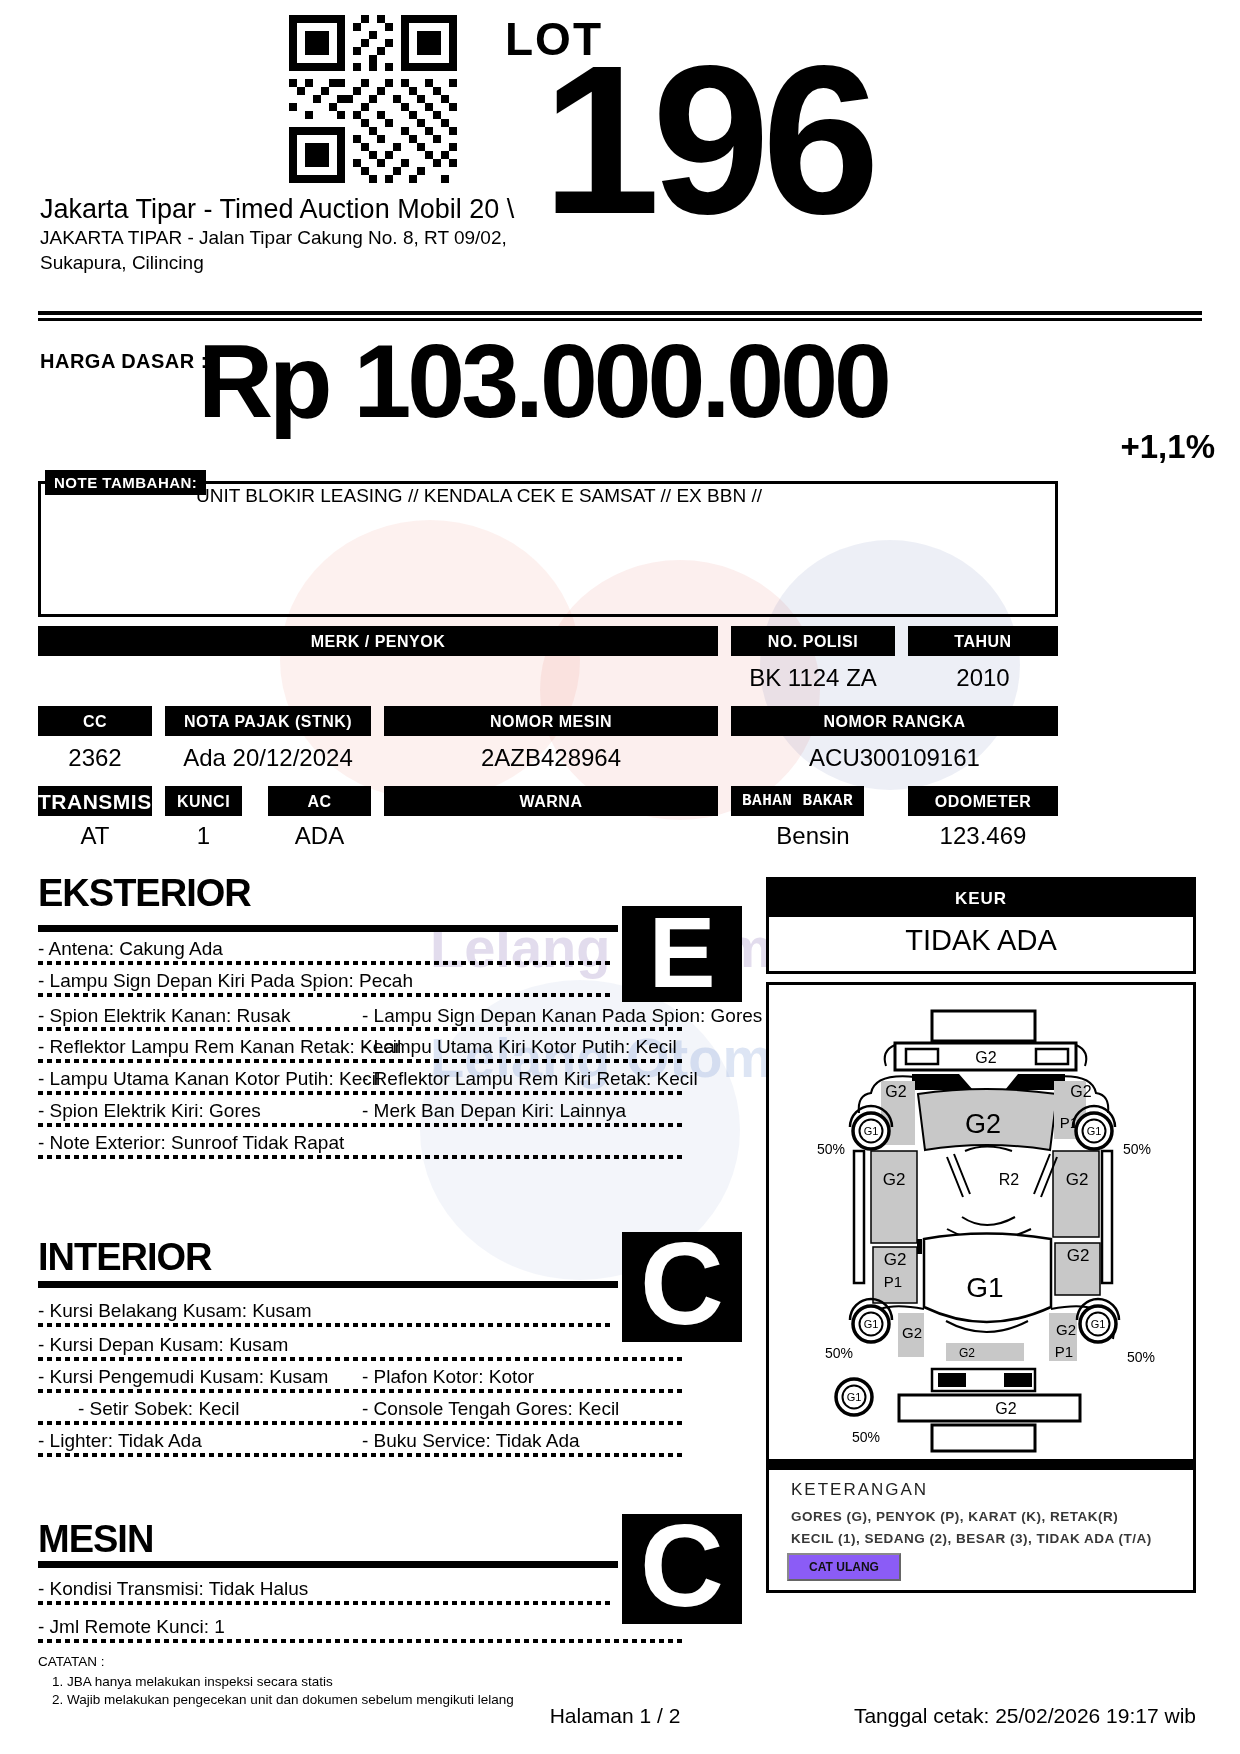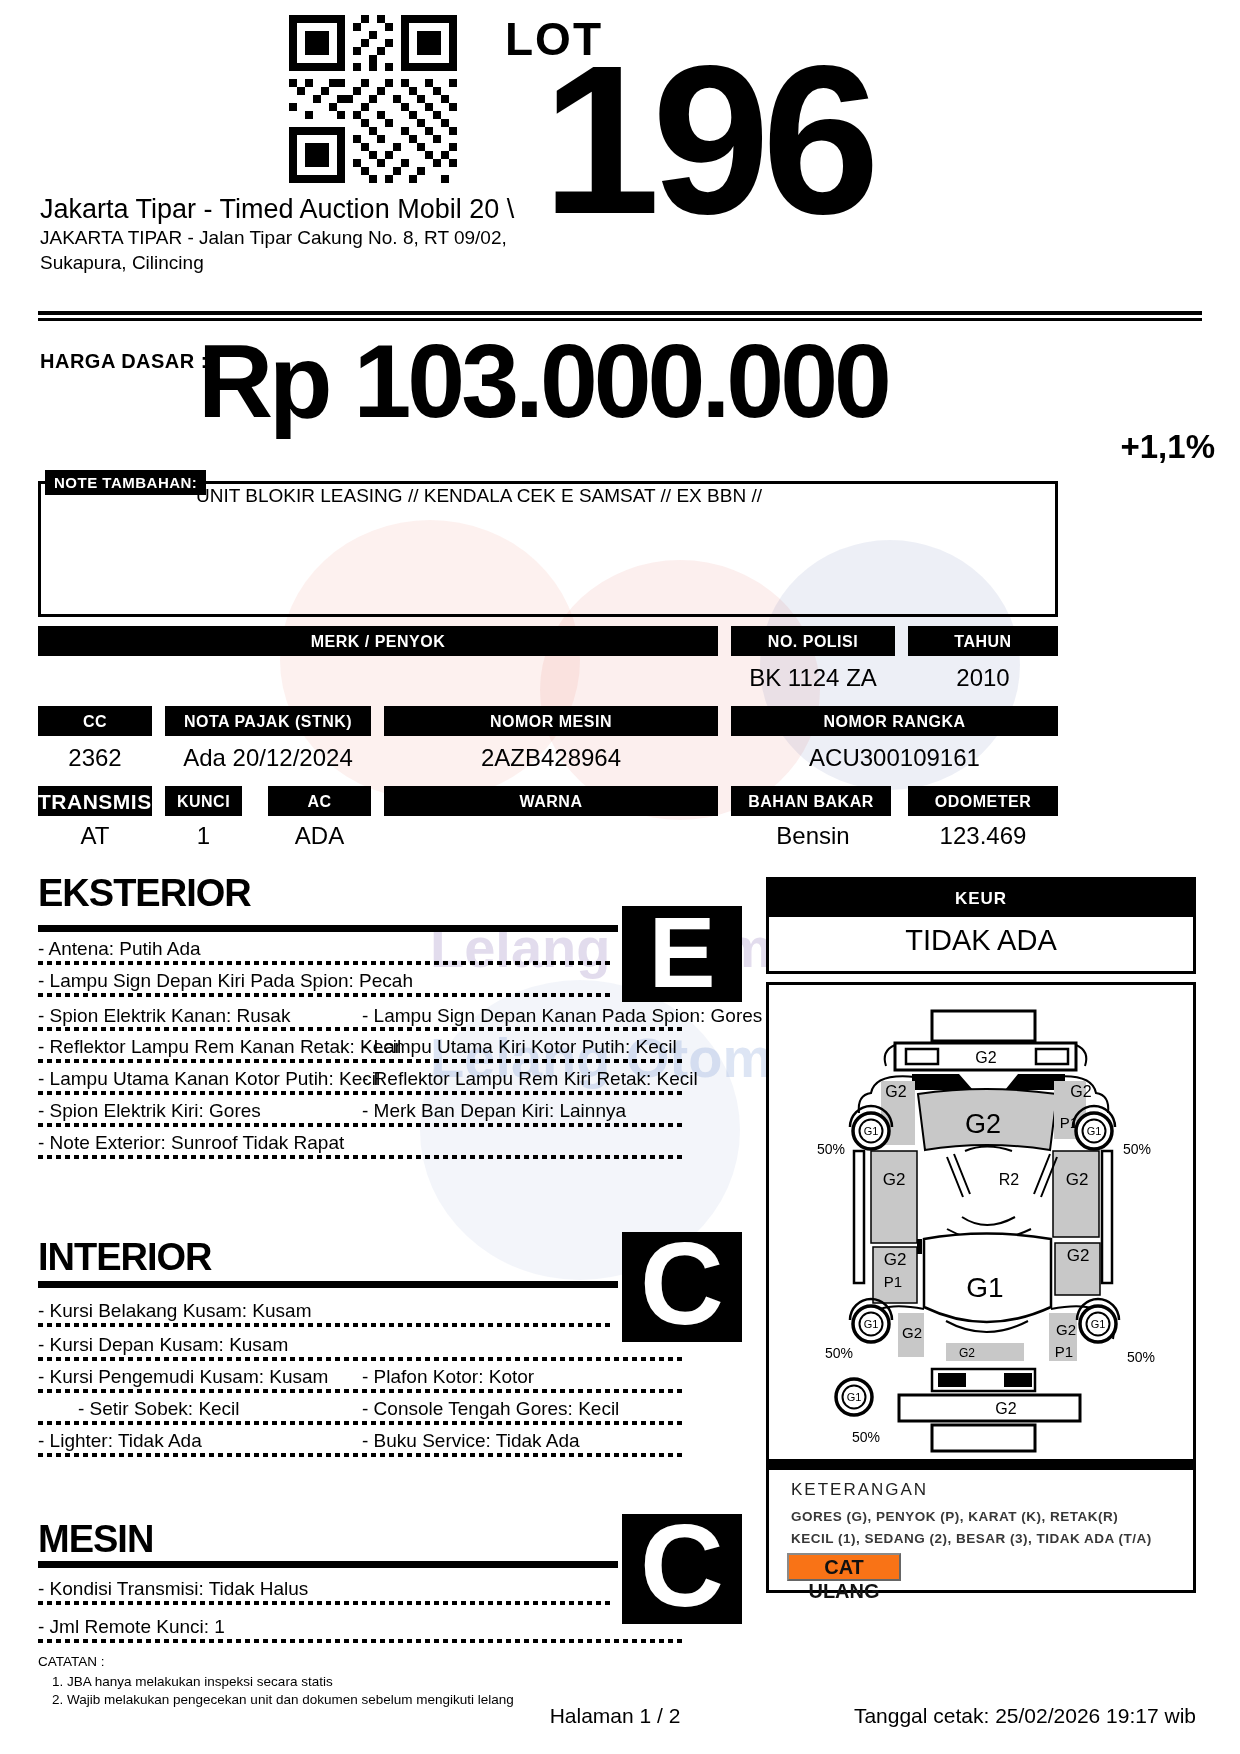--- a/index.html
+++ b/index.html
@@ -28,22 +28,22 @@
   .item{font-size:19px;white-space:nowrap;}
   .dotline{height:4px;background:repeating-linear-gradient(90deg,#000 0 5px,transparent 5px 9px);}
   .keur-box{border:3px solid #000;box-sizing:border-box;background:#fff;}
   .keur-head{background:#000;color:#fff;font-weight:bold;font-size:17px;text-align:center;
              height:37px;line-height:38px;letter-spacing:1px;}
   .keur-val{font-size:29px;text-align:center;padding-top:7px;}
   .diag-box{border:3px solid #000;box-sizing:border-box;background:#fff;}
   .diag-divider{background:#000;}
   .ket-title{font-size:17px;letter-spacing:2px;color:#222;}
   .ket-line{font-size:13.5px;font-weight:bold;color:#383838;letter-spacing:0.5px;}
-  .cat-ulang{background:#f97316;border:2px solid #8a8a8a;border-bottom-color:#666;border-right-color:#666;
-             font-size:20px;font-weight:bold;text-align:center;line-height:24px;box-sizing:border-box;color:#111;}
+  .cat-ulang{background:#8b5cf6;border:2px solid #8a8a8a;border-bottom-color:#666;border-right-color:#666;
+             font-size:12px;font-weight:bold;text-align:center;line-height:24px;box-sizing:border-box;color:#111;}
   .catatan{font-size:13.5px;}
   .footer{font-size:21px;}
   svg text{font-family:"Liberation Sans","DejaVu Sans",sans-serif;}
 </style>
 </head>
 <body>
 
 <div class="page">
 
   <div class="wm" style="left:280px;top:520px;width:300px;height:280px;border-radius:50%;background:rgba(235,120,100,0.10);"></div>
@@ -104,33 +104,33 @@
   <div class="abs hbar" style="left:731px;top:706px;width:327px;">NOMOR RANGKA</div>
   <div class="abs tval" style="left:38px;top:743px;width:114px;">2362</div>
   <div class="abs tval" style="left:165px;top:743px;width:206px;">Ada 20/12/2024</div>
   <div class="abs tval" style="left:384px;top:743px;width:334px;">2AZB428964</div>
   <div class="abs tval" style="left:731px;top:743px;width:327px;">ACU300109161</div>
 
   <div class="abs hbar" style="left:38px;top:786px;width:114px;font-size:21px;">TRANSMISI</div>
   <div class="abs hbar" style="left:165px;top:786px;width:77px;">KUNCI</div>
   <div class="abs hbar" style="left:268px;top:786px;width:103px;">AC</div>
   <div class="abs hbar" style="left:384px;top:786px;width:334px;">WARNA</div>
-  <div class="abs hbar" style="left:731px;top:786px;width:160px;">BAHAN BAKAR</div>
+  <div class="abs hbar" style="left:731px;top:786px;width:133px;font-family:Liberation Mono, monospace;">BAHAN BAKAR</div>
   <div class="abs hbar" style="left:908px;top:786px;width:150px;">ODOMETER</div>
   <div class="abs tval" style="left:38px;top:821px;width:114px;">AT</div>
   <div class="abs tval" style="left:165px;top:821px;width:77px;">1</div>
   <div class="abs tval" style="left:268px;top:821px;width:103px;">ADA</div>
   <div class="abs tval" style="left:731px;top:821px;width:164px;">Bensin</div>
   <div class="abs tval" style="left:908px;top:821px;width:150px;">123.469</div>
 
   <div class="abs sec-title" style="left:38px;top:872px;">EKSTERIOR</div>
   <div class="abs sec-rule" style="left:38px;top:925px;width:580px;"></div>
   <div class="abs badge" style="left:622px;top:906px;width:120px;height:96px;font-size:100px;line-height:92px;">E</div>
 
-  <div class="abs item" style="left:38px;top:938px;">- Antena: Putih Ada</div>
+  <div class="abs item" style="left:38px;top:938px;">- Antena: Cakung Ada</div>
   <div class="abs dotline" style="left:38px;top:961px;width:572px;"></div>
   <div class="abs item" style="left:38px;top:970px;">- Lampu Sign Depan Kiri Pada Spion: Pecah</div>
   <div class="abs dotline" style="left:38px;top:993px;width:572px;"></div>
   <div class="abs item" style="left:38px;top:1005px;">- Spion Elektrik Kanan: Rusak</div>
   <div class="abs item" style="left:362px;top:1005px;">- Lampu Sign Depan Kanan Pada Spion: Gores</div>
   <div class="abs dotline" style="left:38px;top:1027px;width:646px;"></div>
   <div class="abs item" style="left:38px;top:1036px;">- Reflektor Lampu Rem Kanan Retak: Kecil</div>
   <div class="abs item" style="left:362px;top:1036px;">- Lampu Utama Kiri Kotor Putih: Kecil</div>
   <div class="abs dotline" style="left:38px;top:1059px;width:646px;"></div>
   <div class="abs item" style="left:38px;top:1068px;">- Lampu Utama Kanan Kotor Putih: Kecil</div>

